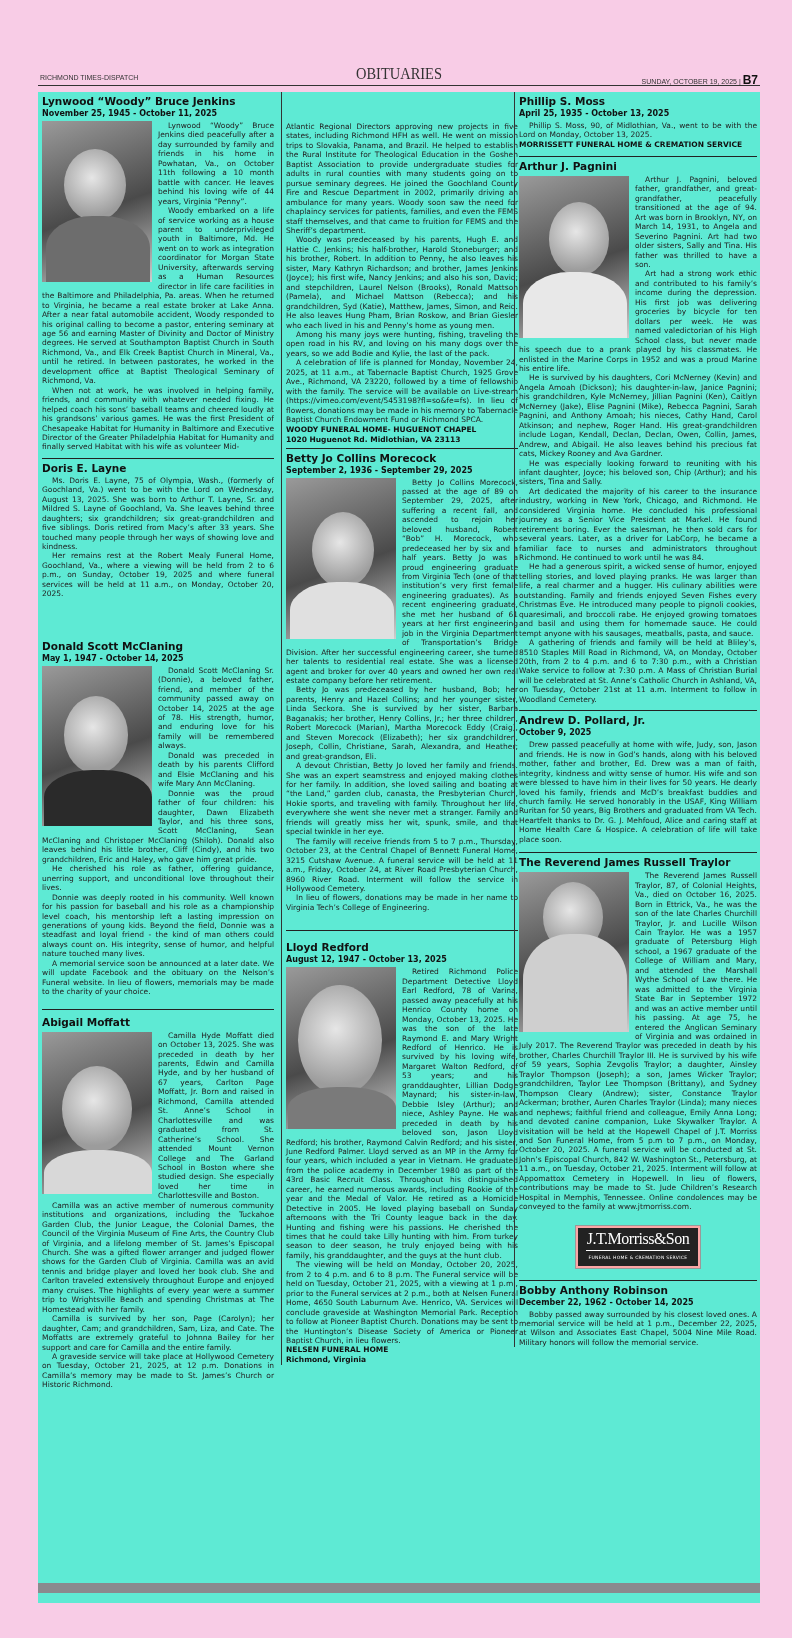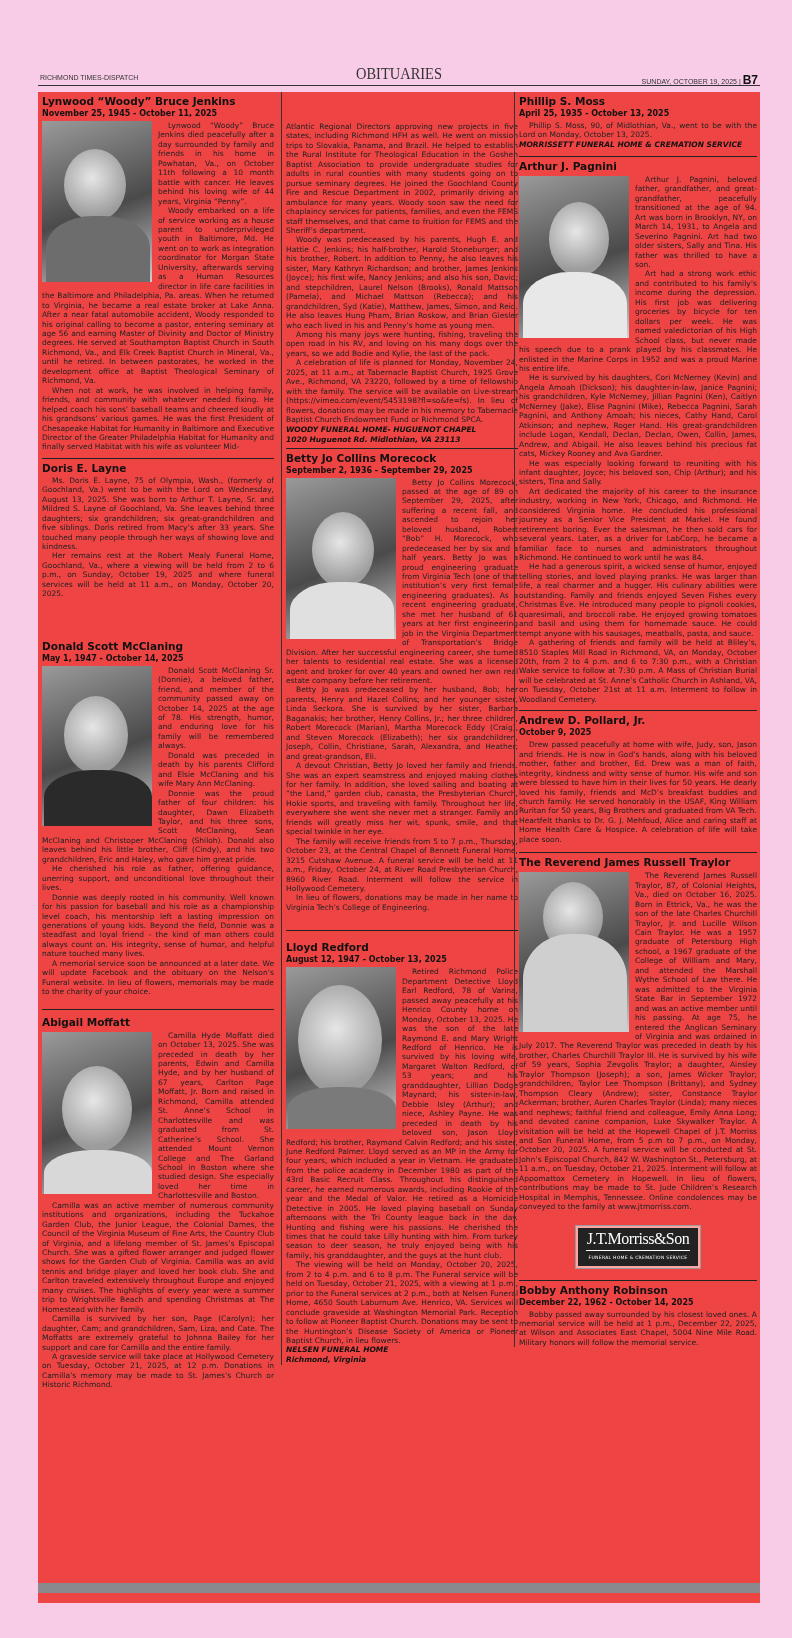--- a/index.html
+++ b/index.html
@@ -2,35 +2,35 @@
 <html><head>
 <meta charset="utf-8">
 <style>
   html, body { margin:0; padding:0; }
   body { width:792px; height:1638px; background:#f8cce6; position:relative; overflow:hidden; font-family:"DejaVu Sans", sans-serif; color:#222; }
   .masthead { position:absolute; left:38px; top:65px; width:722px; height:20px; border-bottom:1.5px solid #333; }
   .mh-left { position:absolute; left:2px; top:9px; font-family:"Liberation Sans Narrow","Liberation Sans",sans-serif; font-size:7px; letter-spacing:0; color:#333; }
   .mh-center { position:absolute; left:0; right:0; top:-1px; text-align:center; font-family:"Liberation Serif", serif; font-size:17px; color:#333; transform:scaleX(.85); }
   .mh-right { position:absolute; right:2px; top:8px; font-family:"Liberation Sans", sans-serif; font-size:7px; color:#333; }
   .mh-right b { font-size:12px; color:#111; }
-  .paper { position:absolute; left:38px; top:92px; width:722px; height:1511px; background:#ef4444; }
+  .paper { position:absolute; left:38px; top:92px; width:722px; height:1511px; background:#5eead4; }
   .col { position:absolute; top:0; }
   .c1 { left:4px; width:232px; }
   .c2 { left:243px; width:232px; border-left:1px solid #333; padding-left:4px; }
   .c3 { left:476px; width:238px; border-left:1px solid #333; padding-left:4px; }
   .obit { font-size:7.5px; line-height:9.45px; text-align:justify; }
   .obit p { margin:0; text-indent:10px; }
   .obit p.noind { text-indent:0; }
   .name { font-family:"DejaVu Sans", sans-serif; font-weight:bold; font-size:10.5px; color:#111; margin:3px 0 1px 0; line-height:13px; }
   .dates { font-weight:bold; font-size:8px; color:#111; margin:1px 0 2px 0; line-height:10px; }
   .photo { float:left; margin:0 6px 2px 0; background:linear-gradient(160deg,#9a9a9a,#4a4a4a 55%,#cfcfcf); position:relative; overflow:hidden; }
   .photo .face { position:absolute; border-radius:50%; background:radial-gradient(circle at 45% 40%, #e6e6e6, #9c9c9c 70%); }
   .photo .body { position:absolute; border-radius:45% 45% 0 0; background:#6d6d6d; }
   .rule { border-top:1.5px solid #222; margin:6px 0 2px 0; }
-  .fh { font-weight:bold; font-size:7.5px; color:#111; line-height:10px;font-style:italic; }
+  .fh { font-weight:bold; font-size:7.5px; color:#111; line-height:10px; }
   .logo { width:120px; height:38px; margin:14px auto 12px; background:#222; border:2px solid #fca5a5; outline:1px solid #999; color:#fff; text-align:center; }
   .logo .l1 { font-family:"Liberation Serif", serif; font-size:16px; line-height:22px; letter-spacing:-0.5px; }
   .logo .l2 { font-size:4.5px; letter-spacing:0.3px; border-top:1px solid #fff; margin:0 8px; padding-top:2px; }
   .footer-bar { position:absolute; left:38px; top:1583px; width:722px; height:10px; background:#8a8a8e; }
 </style>
 </head>
 <body>
 
 <div class="masthead">
   <div class="mh-left">RICHMOND TIMES-DISPATCH</div>

